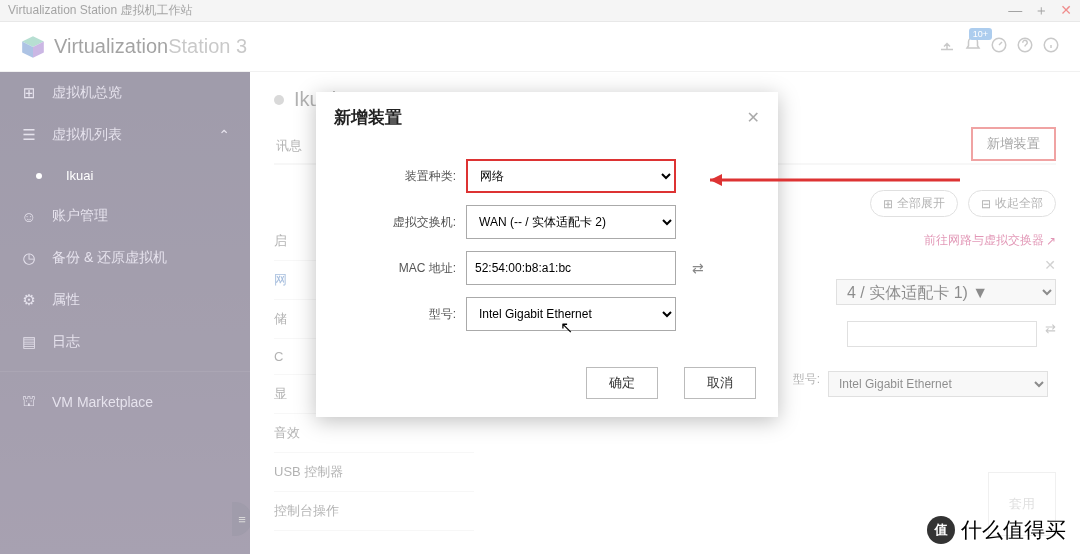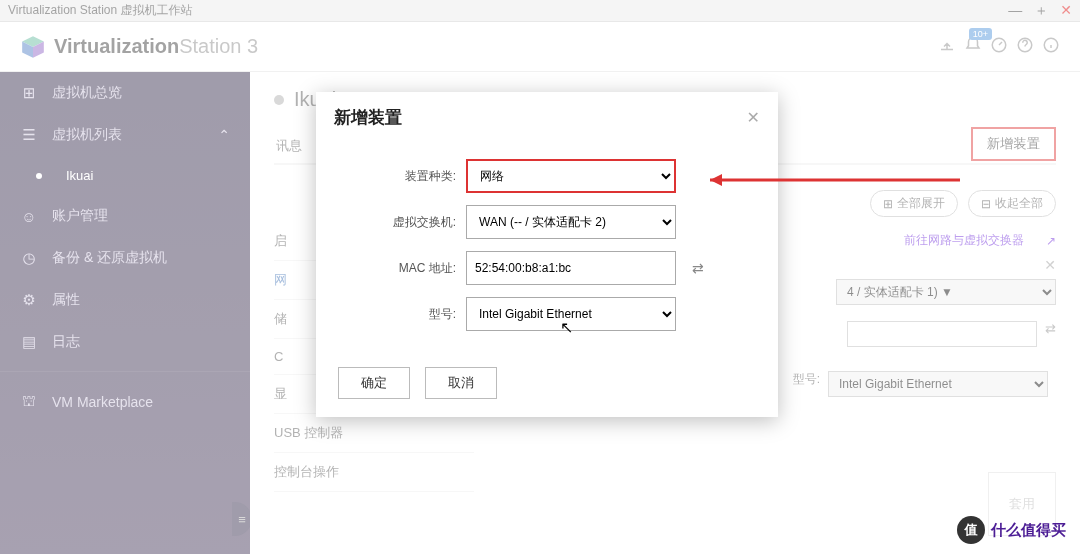--- a/index.html
+++ b/index.html
@@ -6,21 +6,21 @@
 body{width:1080px;height:554px;background:#f5f5f5;overflow:hidden;position:relative;font-size:13px}
 .titlebar{height:22px;background:#e8e8e8;display:flex;align-items:center;padding:0 8px;border-bottom:1px solid #ccc}
 .titlebar-text{font-size:12px;color:#333}
 .titlebar-controls{margin-left:auto;display:flex;gap:12px}
 .titlebar-controls span{font-size:14px;color:#333;cursor:pointer}
 .titlebar-controls .close{color:#d00}
 .header{height:50px;background:#fff;display:flex;align-items:center;padding:0 20px;border-bottom:1px solid #e0e0e0}
 .logo{display:flex;align-items:center;gap:8px}
 .logo-icon{width:26px;height:26px}
 .logo-text{font-size:20px;color:#333}
-.logo-text .bold{font-weight:700}
+.logo-text .bold{font-weight:400}
 .logo-text .light{font-weight:400;color:#888}
 .header-icons{margin-left:auto;display:flex;gap:8px;align-items:center}
 .header-icons .hicon{color:#888;position:relative;cursor:pointer}
 .badge{position:absolute;top:-8px;right:-10px;background:#4a90d9;color:#fff;font-size:9px;padding:1px 4px;border-radius:3px}
 .main{display:flex;height:482px}
 .sidebar{width:250px;background:linear-gradient(180deg,#2d2445 0%,#3d2f52 100%);color:#c8c0d8;position:relative}
 .side-item{display:flex;align-items:center;padding:12px 20px;gap:14px;cursor:pointer;font-size:14px}
 .side-item.expandable{justify-content:space-between}
 .side-item.sub{padding-left:52px;font-size:13px;color:#fff}
 .side-item.sub::before{content:"";width:6px;height:6px;background:#fff;border-radius:50%;margin-right:10px;margin-left:-16px}
@@ -28,50 +28,50 @@
 .side-sep{height:1px;background:rgba(255,255,255,0.08);margin:8px 0}
 .side-handle{position:absolute;right:-2px;top:430px;width:20px;height:34px;background:#2d2445;border-radius:0 17px 17px 0;display:flex;align-items:center;justify-content:center;color:#aaa}
 .content{flex:1;background:#fff;padding:16px 24px;position:relative}
 .page-title{display:flex;align-items:center;gap:10px;font-size:20px;color:#555;margin-bottom:18px}
 .dot{width:10px;height:10px;background:#aaa;border-radius:50%}
 .tabs{display:flex;gap:24px;border-bottom:2px solid #eee;margin-bottom:12px}
 .tab{padding:8px 2px;color:#555;cursor:pointer}
 .btn-add{position:absolute;top:55px;right:24px;border:2px solid #d33;padding:6px 14px;background:#fff;color:#333;cursor:pointer}
 .action-row{position:absolute;top:118px;right:24px;display:flex;gap:10px}
 .pill-btn{border:1px solid #bbb;border-radius:14px;padding:4px 12px;background:#fff;font-size:12px;color:#555;cursor:pointer;display:flex;align-items:center;gap:4px}
-.link-row{position:absolute;top:160px;right:24px;font-size:12px;color:#6d28d9;display:flex;align-items:center;gap:22px}
+.link-row{position:absolute;top:160px;right:24px;font-size:12px;color:#be185d;display:flex;align-items:center;gap:2px}
 .bg-panel{position:absolute;top:185px;right:24px;width:340px}
 .bg-close{text-align:right;color:#999;font-size:14px;margin-bottom:6px}
-.bg-select{width:220px;height:26px;border:1px solid #bbb;font-size:12px;padding:0 6px;margin-bottom:10px;float:right}
+.bg-select{width:220px;height:26px;border:1px solid #bbb;font-size:16px;padding:0 6px;margin-bottom:10px;float:right}
 .bg-sel-wrap{text-align:right;margin-bottom:6px}
 .bg-inp{width:190px;height:26px;border:1px solid #bbb;padding:0 6px;font-size:12px;float:right}
 .bg-shuf{float:right;margin-left:8px;color:#888}
 .bg-select2{width:220px;height:26px;border:1px solid #bbb;font-size:12px;padding:0 6px;margin-top:10px}
 .apply-box{position:absolute;bottom:18px;right:24px;border:1px solid #ddd;padding:22px 20px;color:#bbb}
 .side-list{position:absolute;top:150px;left:24px}
 .side-list div{padding:10px 0;color:#555;font-size:13px;border-bottom:1px solid #eee;width:200px}
 .side-list .active{color:#3b6fb5;font-weight:500}
 .overlay{position:absolute;inset:0;background:rgba(255,255,255,0.55);pointer-events:none}
 .modal{position:absolute;left:316px;top:92px;width:462px;background:#fff;box-shadow:0 4px 20px rgba(0,0,0,0.25);z-index:10}
 .modal-head{padding:14px 18px 8px;display:flex;align-items:center}
 .modal-title{font-size:17px;font-weight:600;color:#222}
 .modal-close{margin-left:auto;color:#aaa;font-size:16px;cursor:pointer}
 .modal-body{padding:10px 30px 16px}
 .form-row{display:flex;align-items:center;margin:12px 0;gap:10px}
 .form-label{width:110px;text-align:right;font-size:12px;color:#555}
 .form-select,.form-input{flex:0 0 210px;height:34px;border:1px solid #aaa;font-size:12px;padding:0 8px;background:#fff}
 .form-select.hl{border:2px solid #d33}
 .shuffle{margin-left:6px;color:#888;font-size:14px}
-.modal-foot{display:flex;gap:15px;padding:8px 22px 18px}
+.modal-foot{display:flex;justify-content:flex-end;gap:26px;padding:8px 22px 18px}
 .mbtn{border:1px solid #bbb;background:#fff;padding:6px 22px;font-size:13px;color:#333;cursor:pointer}
 .cursor{position:absolute;left:560px;top:318px;font-size:16px;z-index:20;color:#000}
 .arrow{position:absolute;top:172px;left:710px;z-index:15}
 .watermark{position:absolute;bottom:10px;right:14px;display:flex;align-items:center;gap:6px;z-index:30}
 .wm-circle{width:28px;height:28px;background:#333;border-radius:50%;display:flex;align-items:center;justify-content:center;color:#fff;font-size:13px;font-weight:600}
-.wm-text{font-size:15px;color:#4c1d95;font-weight:700}
+.wm-text{font-size:21px;color:#000000;font-weight:400}
 .clearfix::after{content:"";display:table;clear:both}
 </style>
 </head>
 <body>
 
 <div class="titlebar">
   <span class="titlebar-text">Virtualization Station 虚拟机工作站</span>
   <div class="titlebar-controls">
     <span>—</span>
     <span>＋</span>
@@ -173,20 +173,21 @@
         <span>前往网路与虚拟交换器</span>
         <span>↗</span>
       </div>
 
     <div class="side-list">
       <div>启</div>
       <div class="active">网</div>
       <div>储</div>
       <div>C</div>
       <div>显</div>
+      <div>音效</div>
       <div>USB 控制器</div>
       <div>控制台操作</div>
     </div>
 
     <div class="bg-panel">
       <div class="bg-close">✕</div>
       <div class="bg-sel-wrap clearfix">
           <select class="bg-select"><option>4 / 实体适配卡 1) ▼</option></select>
         </div>
       <div class="clearfix">

